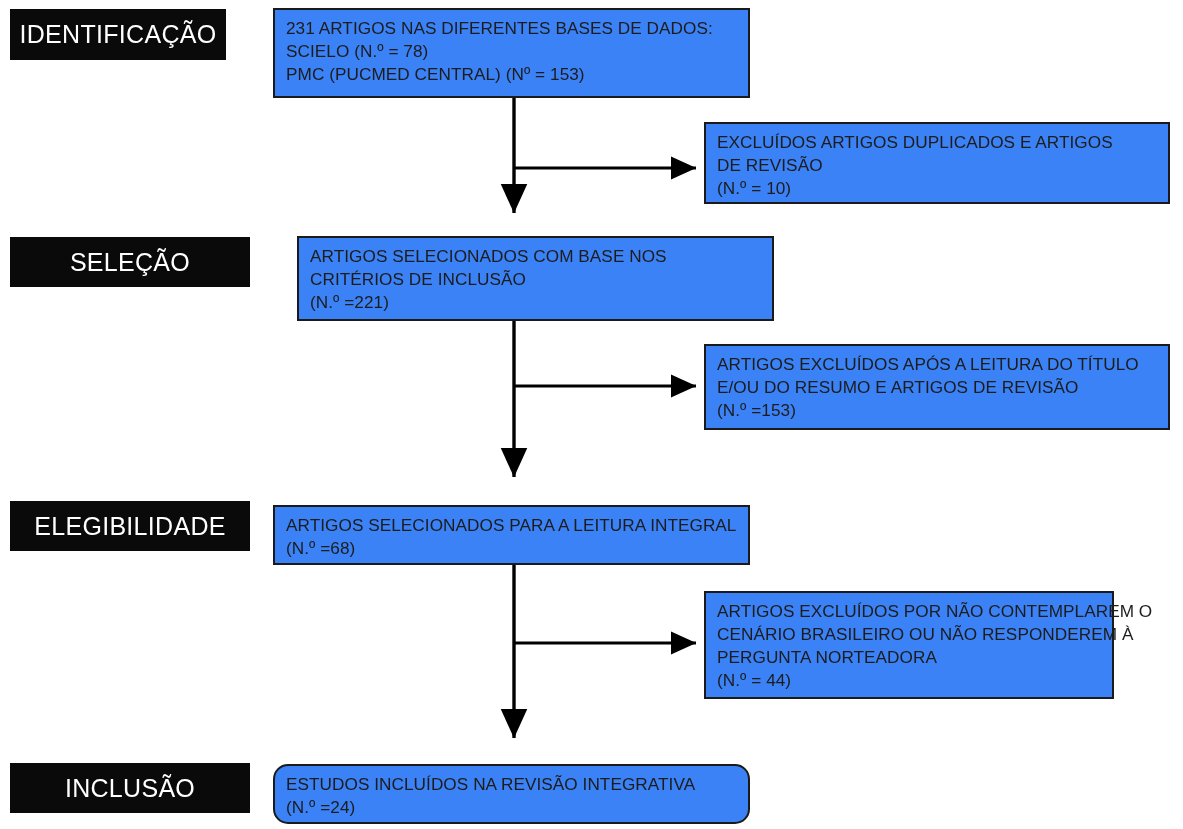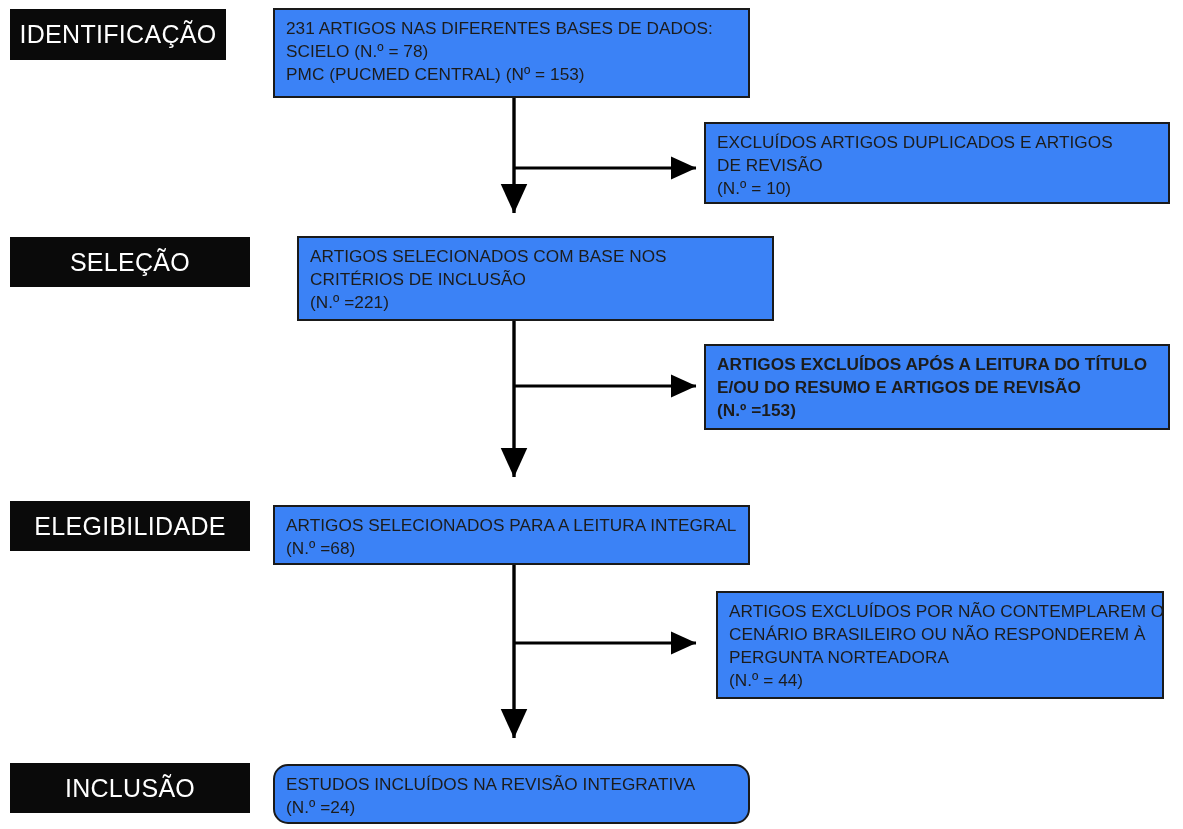--- a/index.html
+++ b/index.html
@@ -105,34 +105,34 @@
   </div>
 
   <div class="stage-label" style="left:10px; top:237px; width:240px; height:50px;text-align:right;">SELEÇÃO</div>
 
   <div class="node-box" style="left:273px; top:236px; width:477px; height:85px;margin-left:24px;">
     <span class="line">ARTIGOS SELECIONADOS COM BASE NOS</span>
     <span class="line">CRITÉRIOS DE INCLUSÃO</span>
     <span class="line">(N.º =221)</span>
   </div>
 
-  <div class="node-box" style="left:704px; top:344px; width:466px; height:86px;font-weight:bold;">
+  <div class="node-box" style="left:704px; top:344px; width:466px; height:86px;">
     <span class="line">ARTIGOS EXCLUÍDOS APÓS A LEITURA DO TÍTULO</span>
     <span class="line">E/OU DO RESUMO E ARTIGOS DE REVISÃO</span>
     <span class="line">(N.º =153)</span>
   </div>
 
   <div class="stage-label" style="left:10px; top:501px; width:240px; height:50px;">ELEGIBILIDADE</div>
 
   <div class="node-box" style="left:273px; top:505px; width:477px; height:60px;">
     <span class="line">ARTIGOS SELECIONADOS PARA A LEITURA INTEGRAL</span>
     <span class="line">(N.º =68)</span>
   </div>
 
-  <div class="node-box" style="left:704px; top:591px; width:448px; height:108px;margin-left:12px;">
+  <div class="node-box" style="left:704px; top:591px; width:410px; height:108px;">
     <span class="line">ARTIGOS EXCLUÍDOS POR NÃO CONTEMPLAREM O</span>
     <span class="line">CENÁRIO BRASILEIRO OU NÃO RESPONDEREM À</span>
     <span class="line">PERGUNTA NORTEADORA</span>
     <span class="line">(N.º = 44)</span>
   </div>
 
   <div class="stage-label" style="left:10px; top:763px; width:240px; height:50px;">INCLUSÃO</div>
 
   <div class="node-box" style="left:273px; top:764px; width:477px; height:60px;border-radius:15px;">
     <span class="line">ESTUDOS INCLUÍDOS NA REVISÃO INTEGRATIVA</span>

